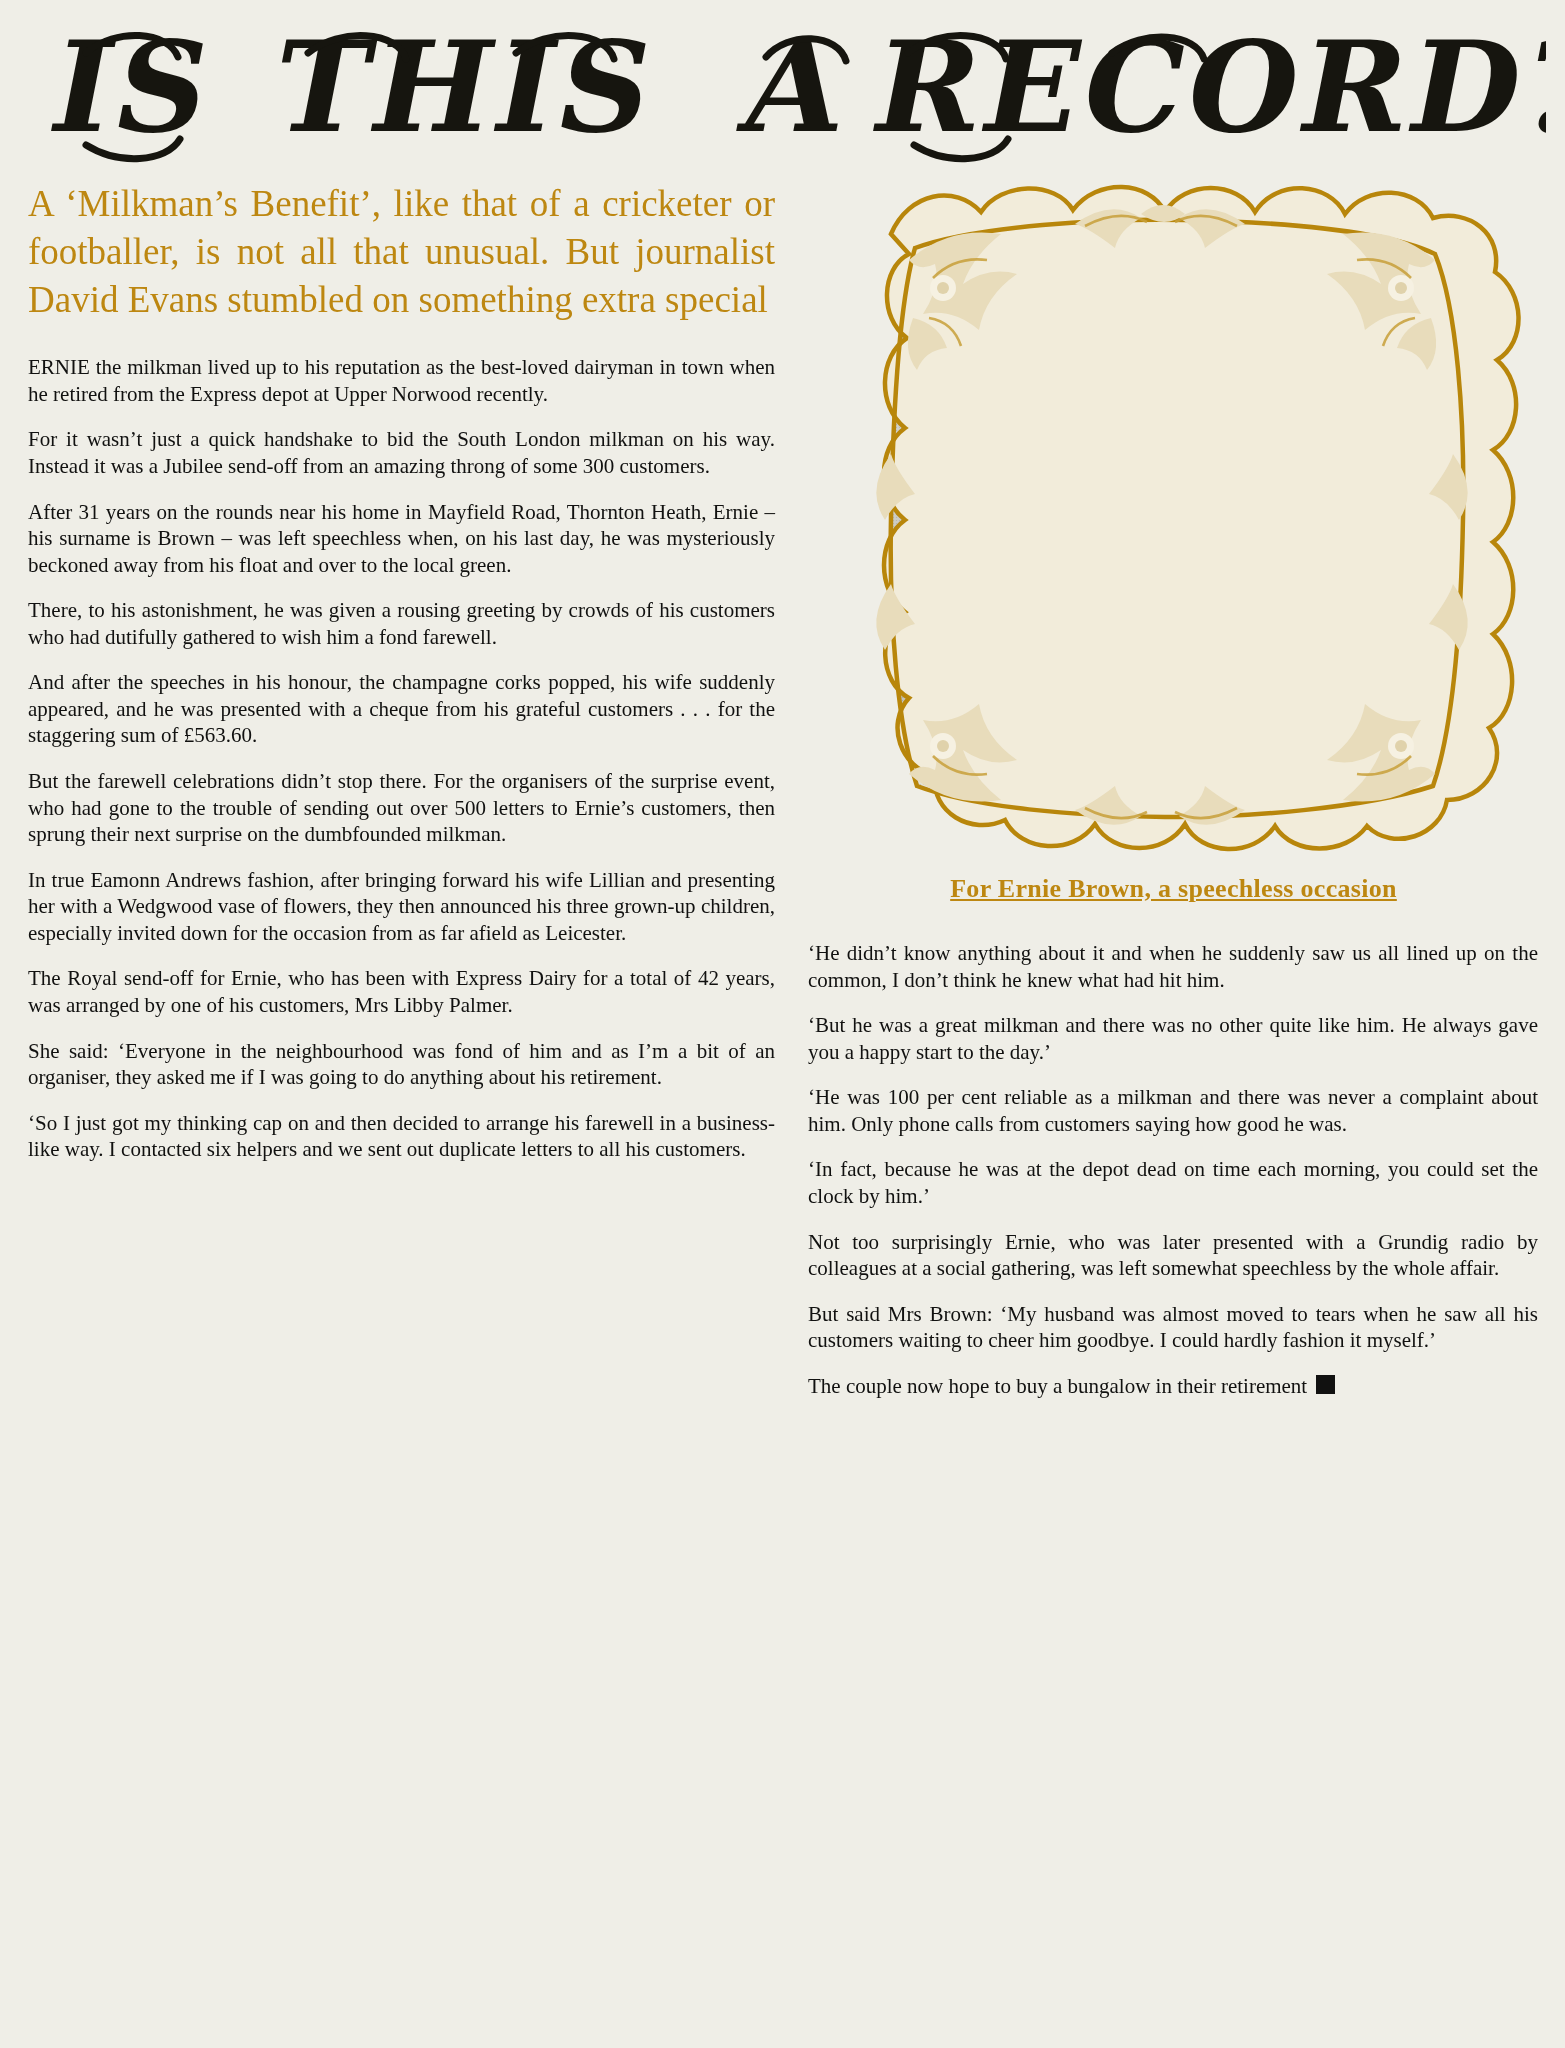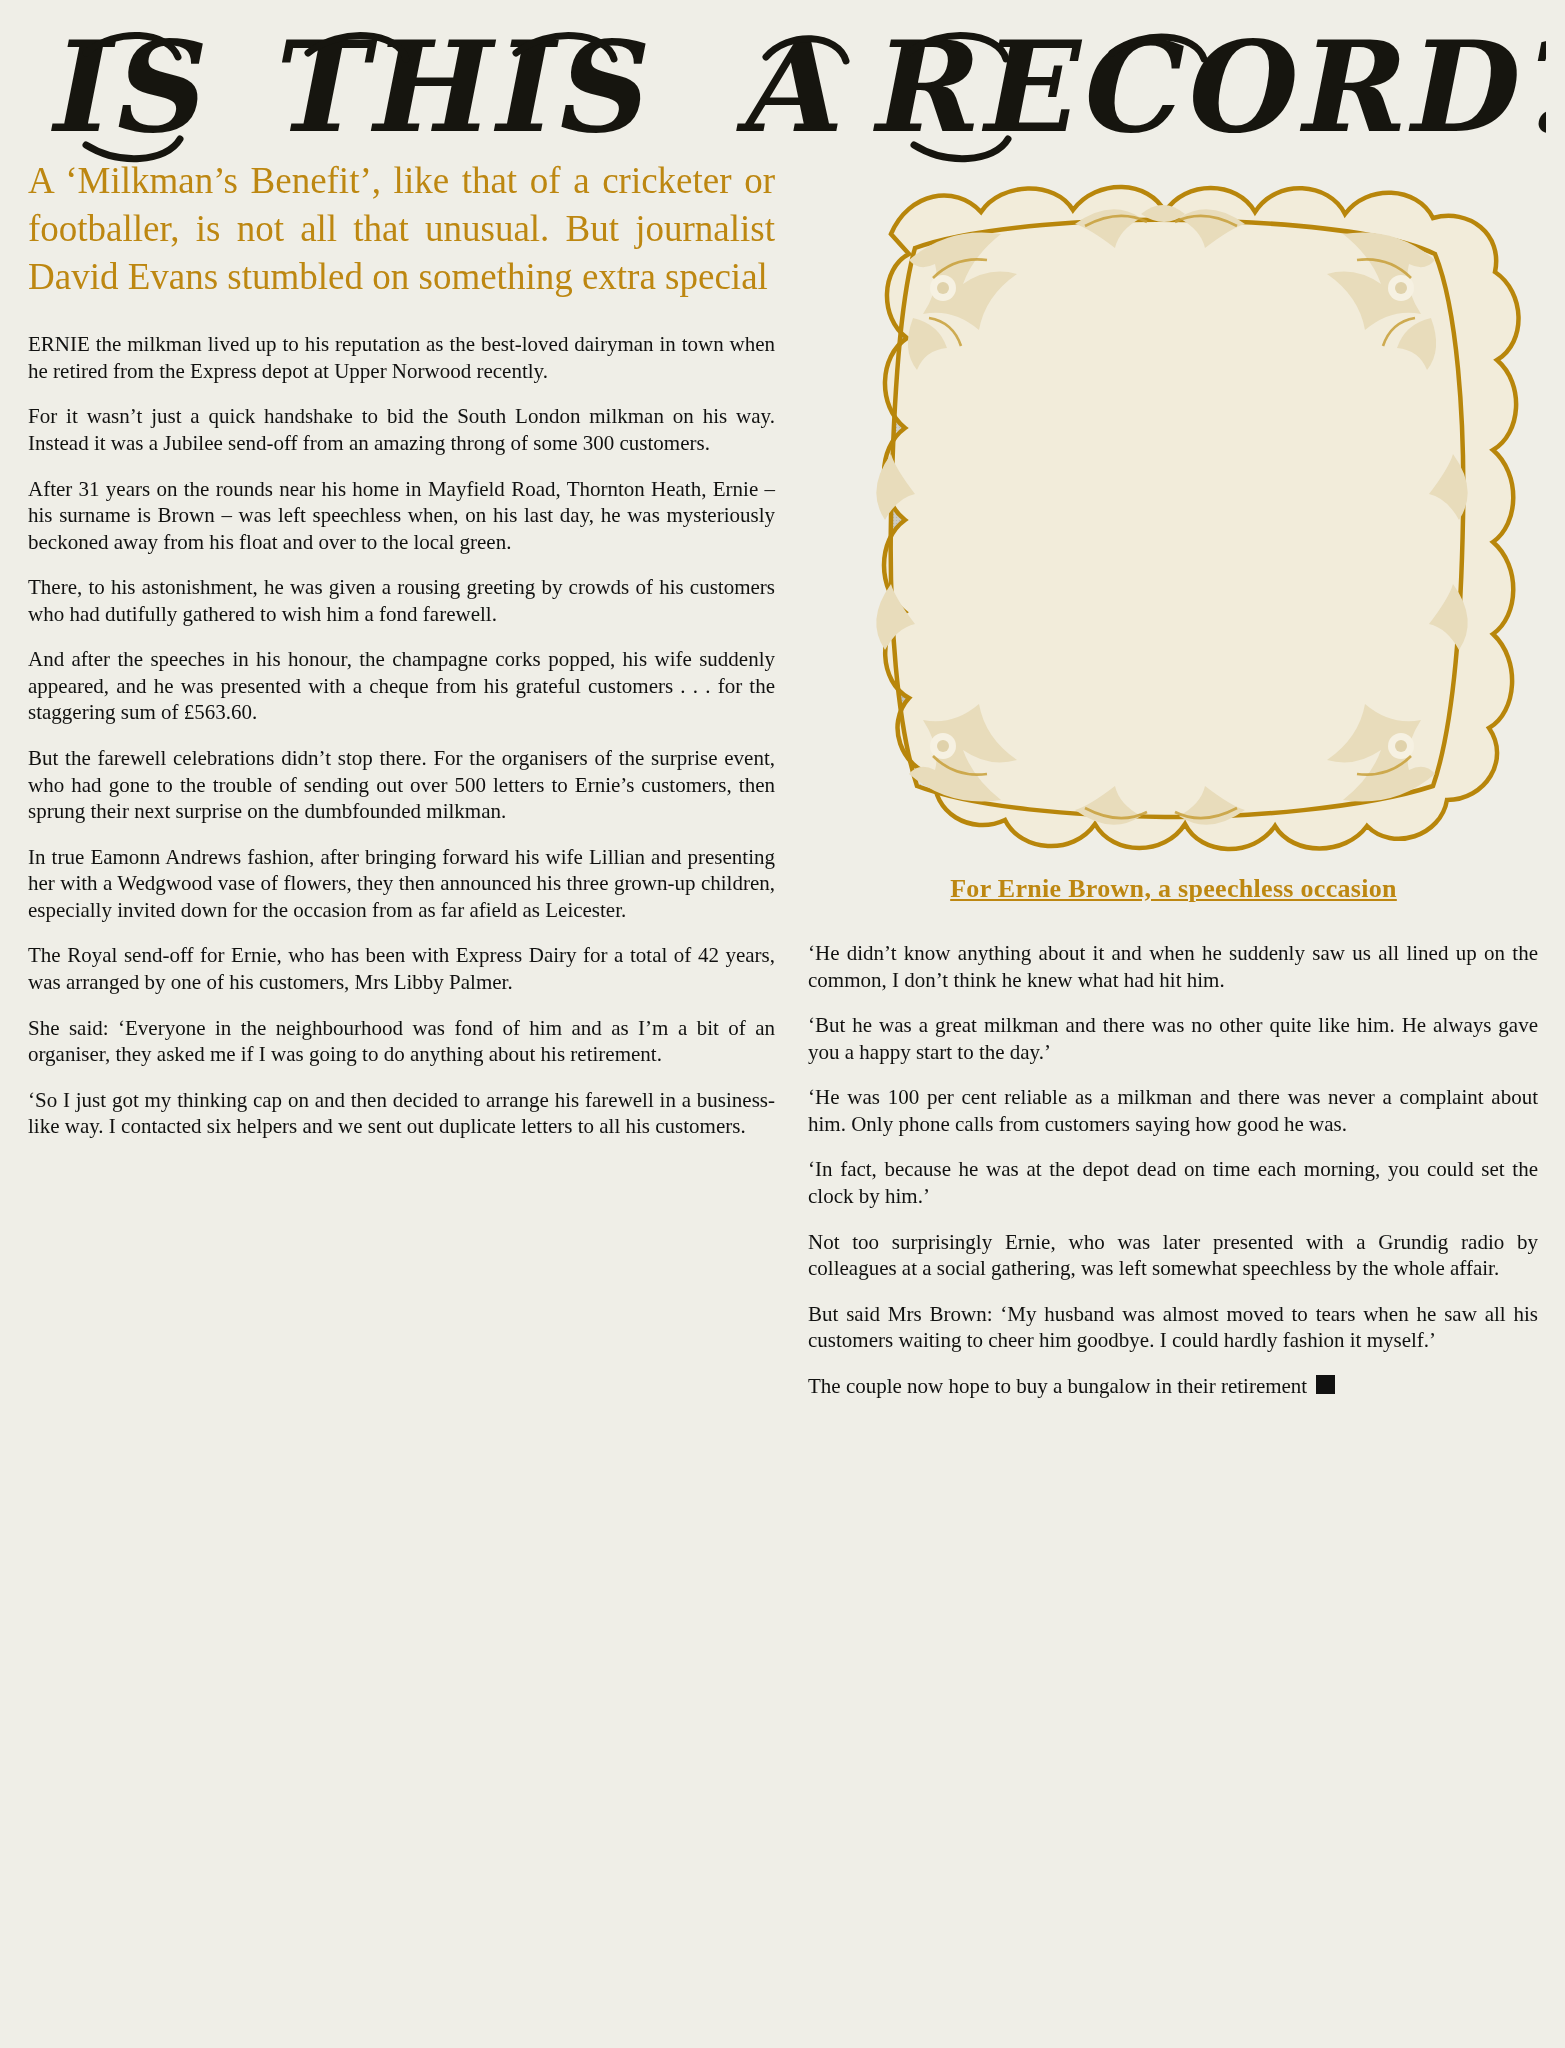--- a/index.html
+++ b/index.html
@@ -40,21 +40,21 @@
     letter-spacing: 6px;
     color: #1a1a18;
     white-space: nowrap;
     opacity: 0;
   }
 
   
   .col-left {
     position: absolute;
     left: 28px;
-    top: 157px;
+    top: 180px;
     width: 747px;
   }
   .standfirst {
     color: #bd8711;
     font-size: 37px;
     line-height: 1.30;
     text-align: justify;
     margin: 0 0 30px 0;
     font-family: "Liberation Serif", "DejaVu Serif", serif;
   }

